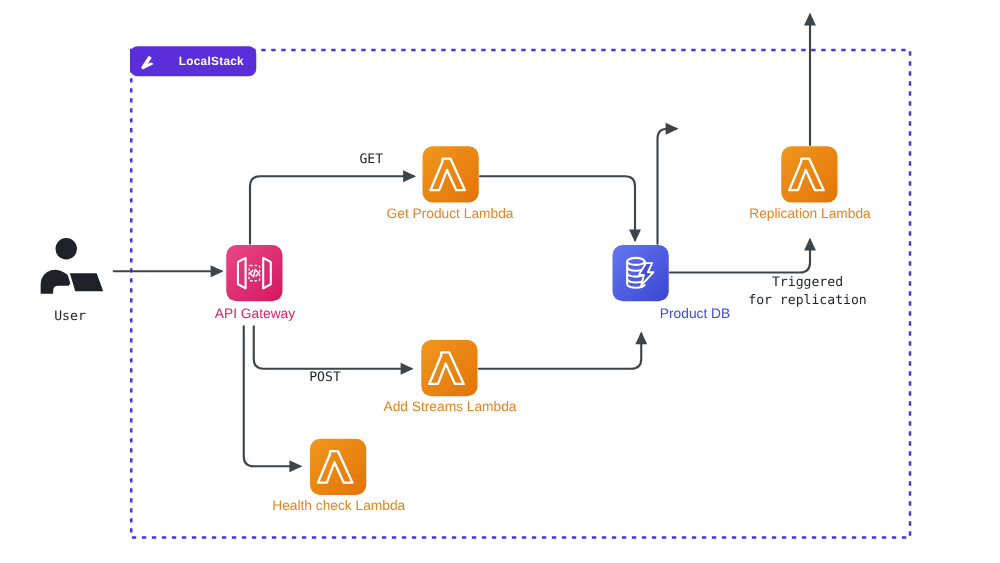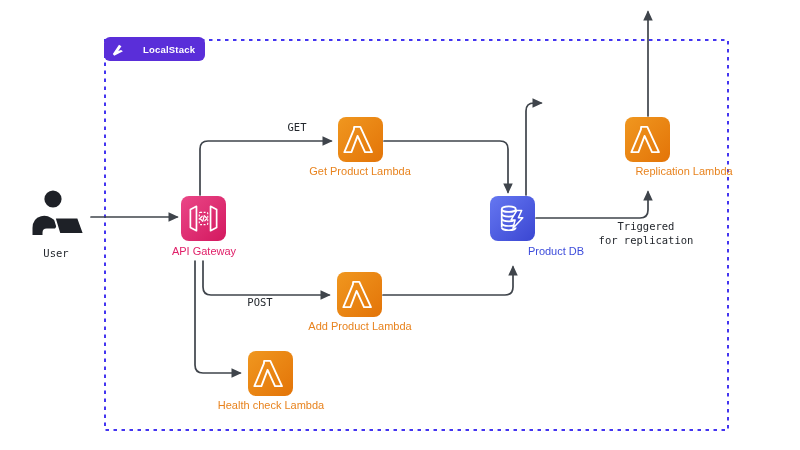--- a/index.html
+++ b/index.html
@@ -85,21 +85,21 @@
       <path d="M17.2 10.5 h6.6 L36.2 37.5 h-7.4 L20.9 20.2 14.3 37.5 H6.8 L17 13.2 Z" fill="none" stroke="#ffffff" stroke-width="2" stroke-linejoin="round"></path>
     </svg>
   </div>
   <div class="lbl centered lambda-txt" style="left:360px;top:165px;">Get Product Lambda</div>
 
   <div class="node lambda-bg" style="left:337px;top:272px;">
     <svg width="45" height="45" viewBox="0 0 48 48">
       <path d="M17.2 10.5 h6.6 L36.2 37.5 h-7.4 L20.9 20.2 14.3 37.5 H6.8 L17 13.2 Z" fill="none" stroke="#ffffff" stroke-width="2" stroke-linejoin="round"></path>
     </svg>
   </div>
-  <div class="lbl centered lambda-txt" style="left:360px;top:320px;">Add Product Lambda</div>
+  <div class="lbl centered lambda-txt" style="left:360px;top:320px;">Add Streams Lambda</div>
 
   <div class="node lambda-bg" style="left:248px;top:351px;">
     <svg width="45" height="45" viewBox="0 0 48 48">
       <path d="M17.2 10.5 h6.6 L36.2 37.5 h-7.4 L20.9 20.2 14.3 37.5 H6.8 L17 13.2 Z" fill="none" stroke="#ffffff" stroke-width="2" stroke-linejoin="round"></path>
     </svg>
   </div>
   <div class="lbl centered lambda-txt" style="left:271px;top:399px;">Health check Lambda</div>
 
   <div class="node db-bg" style="left:490px;top:196px;">
     <svg width="45" height="45" viewBox="0 0 48 48">
@@ -115,21 +115,21 @@
       <path d="M28.5 15.5 L22.5 25.5 h4.3 L24.5 34.5 L35 23.2 h-4.8 L33.8 15.5 Z" fill="#4450DC" stroke="#ffffff" stroke-width="1.6" stroke-linejoin="round"></path>
     </svg>
   </div>
   <div class="lbl centered db-txt" style="left:512px;top:245px;margin-left:44px;">Product DB</div>
 
   <div class="node lambda-bg" style="left:625px;top:117px;">
     <svg width="45" height="45" viewBox="0 0 48 48">
       <path d="M17.2 10.5 h6.6 L36.2 37.5 h-7.4 L20.9 20.2 14.3 37.5 H6.8 L17 13.2 Z" fill="none" stroke="#ffffff" stroke-width="2" stroke-linejoin="round"></path>
     </svg>
   </div>
-  <div class="lbl centered lambda-txt" style="left:648px;top:165px;margin-left:36px;">Replication Lambda</div>
+  <div class="lbl centered lambda-txt" style="left:648px;top:165px;">Replication Lambda</div>
 
   <div class="lbl centered mono" style="left:261px;top:121px;margin-left:36px;">GET</div>
   <div class="lbl centered mono" style="left:260px;top:296px;">POST</div>
 
 
   <div class="lbl centered mono" style="left:646px;top:220px;">
     <div>Triggered</div>
     <div>for replication</div>
   </div>
 

